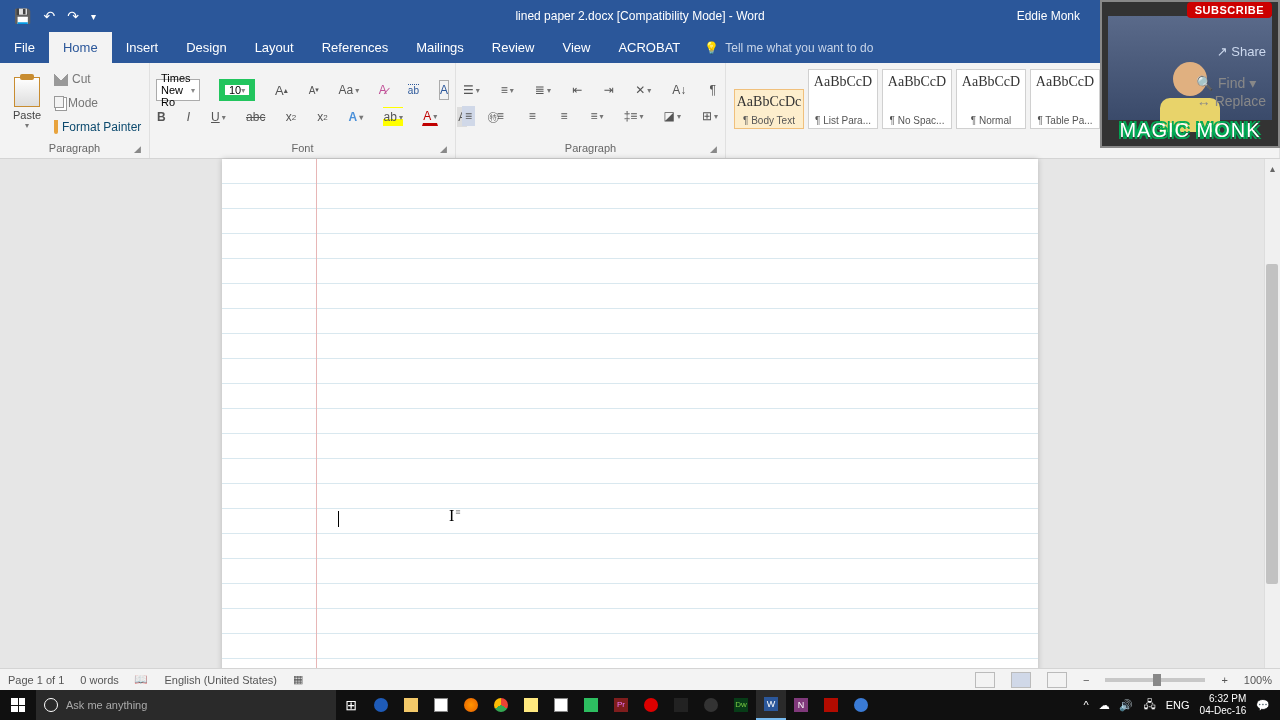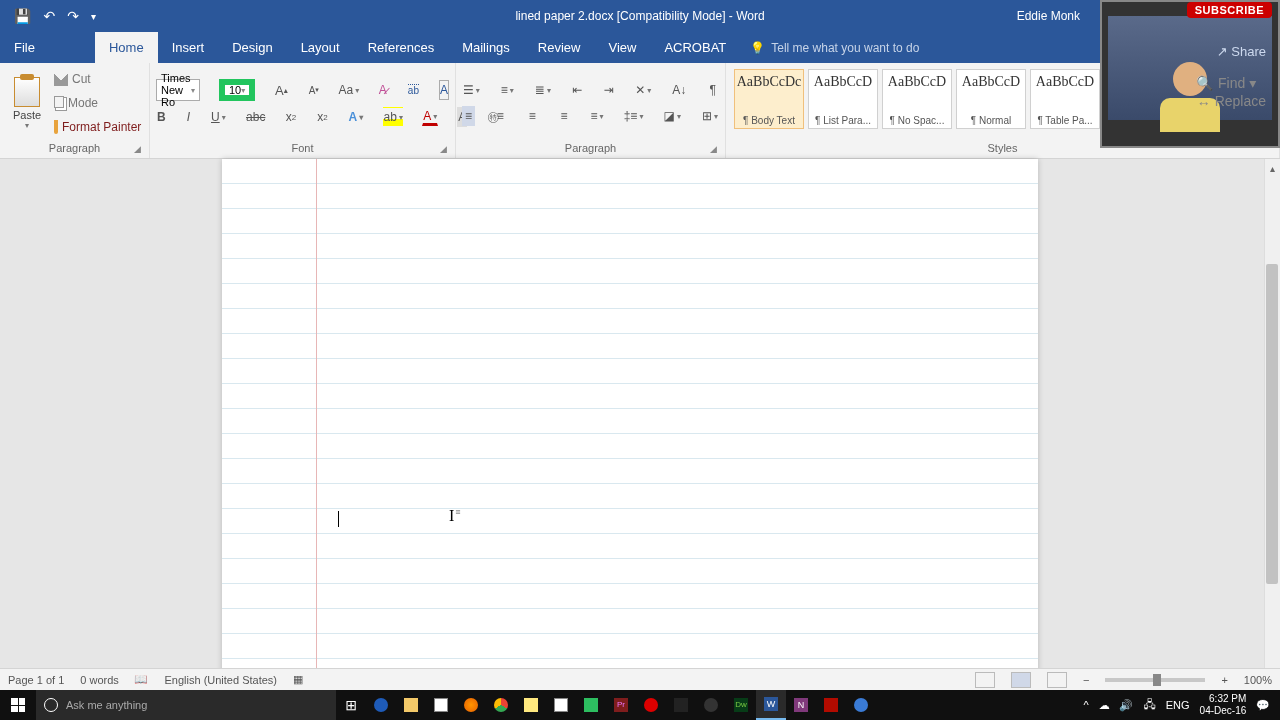--- a/index.html
+++ b/index.html
@@ -9,57 +9,57 @@
 .titlebar { height: 32px; background: #2b579a; display: flex; align-items: center; color: #fff; font-size: 12px; position: relative; }
 .qat { display: flex; align-items: center; gap: 12px; padding-left: 14px; }
 .qat .qbtn { color: #fff; font-size: 14px; cursor: pointer; }
 .title-center { position: absolute; left: 50%; transform: translateX(-50%); white-space: nowrap; }
 .title-right { margin-left: auto; padding-right: 200px; }
 
 
 .tabs { height: 31px; background: #2b579a; display: flex; align-items: stretch; font-size: 13px; }
 .tab { color: #fff; padding: 0 14px; display: flex; align-items: center; cursor: pointer; }
 .tab.file { background: #2b579a; }
-.tab.active { background: #f3f3f3; color: #2b579a; margin-left: 46px; }
+.tab.active { background: #f3f3f3; color: #2b579a; }
 .tellme { display: flex; align-items: center; color: #c7d4e8; margin-left: 10px; gap: 6px; font-size: 12px; }
 
 
 .ribbon { height: 96px; background: #f3f3f3; border-bottom: 1px solid #d4d4d4; display: flex; }
 .group { border-right: 1px solid #e0e0e0; display: flex; flex-direction: column; justify-content: space-between; padding: 4px 6px 2px 6px; }
 .group-label { text-align: center; font-size: 11px; color: #666; padding-bottom: 2px; position: relative; }
 .dlaunch { position: absolute; right: 2px; bottom: 2px; font-size: 9px; color: #888; cursor: pointer; }
 
 .clipboard { width: 150px; }
 .clip-inner { display: flex; height: 72px; }
 .paste { width: 42px; display: flex; flex-direction: column; align-items: center; justify-content: center; cursor: pointer; }
 .paste-icon { width: 26px; height: 30px; background: linear-gradient(#fff,#ddd); border: 1px solid #c88c30; position: relative; }
 .paste-icon::before { content:""; position:absolute; top:-4px; left:5px; width:14px; height:6px; background:#c88c30; border-radius:2px; }
 .paste-lbl { font-size: 11px; color: #444; margin-top: 2px; }
 .clip-right { display: flex; flex-direction: column; justify-content: space-around; padding-left: 6px; font-size: 12px; color: #777; }
 .clip-item { display: flex; align-items: flex-start; gap: 4px; cursor: pointer; }
-.clip-item.en { color: #7f1d1d; }
+.clip-item.en { color: #0c4a6e; }
 .ci-ico { width: 14px; height: 14px; display: inline-block; }
 .cut { background: linear-gradient(45deg,#999 45%, transparent 45%), linear-gradient(-45deg,#999 45%, transparent 45%); }
 .copy { border: 1px solid #999; box-shadow: 2px 2px 0 #fff, 2px 2px 0 1px #999; width:10px; height:12px; }
 .brush { background: #e8a33d; width: 4px; height: 14px; border-radius: 0 0 4px 4px; }
 
 .font { width: 306px; }
 .font-rows { display: flex; flex-direction: column; gap: 6px; height: 72px; justify-content: center; }
 .row { display: flex; align-items: center; gap: 19px; }
 .fontname { width: 92px; height: 22px; border: 1px solid #ababab; background: #fff; font-size: 11px; padding: 0 4px; display:flex; align-items:center; justify-content:space-between; }
 .fontsize { width: 36px; height: 22px; border: 6px solid #22c55e; background: #fff; font-size: 11px; padding: 0 4px; display:flex; align-items:center; justify-content:space-between; }
 .rb { width: 20px; height: 20px; display: flex; align-items: center; justify-content: center; font-size: 12px; color: #555; cursor: pointer; border:1px solid transparent; }
 .boxbtn { border: 1px solid #ababab; color:#2b579a; }
 .dd::after { content: "▾"; font-size: 8px; color: #777; margin-left: 2px; }
 
 .para { width: 270px; }
 .styles { flex: 1; }
 .style-row { display: flex; height: 62px; gap: 4px; padding: 2px 2px 0 2px; overflow:hidden; }
 .style-item { width: 70px; border: 1px solid #d0d0d0; background: #fff; display: flex; flex-direction: column; align-items: center; justify-content: space-between; cursor: pointer; padding: 4px 2px 2px 2px; }
-.style-item.sel { border: 1px solid #f0c07c; background: #fdeecd; }
+.style-item.sel { border: 1px solid #f0c07c; background: #fdeecd; margin-top: 20px; }
 .style-prev { font-family: "Times New Roman", serif; font-size: 14px; color: #333; }
 .style-name { font-size: 10px; color: #555; white-space: nowrap; overflow:hidden; text-overflow: ellipsis; max-width:100%; }
 
 
 .docarea { position: absolute; top: 159px; bottom: 36px; left: 0; right: 16px; background: #e6e6e6; }
 .page { position: absolute; left: 222px; top: 0; width: 816px; height: 100%; background: #fff; box-shadow: 0 0 6px rgba(0,0,0,.2); }
 .lines { position: absolute; inset: 0; background: repeating-linear-gradient(to bottom, transparent 0, transparent 24px, #d9e8ef 24px, #d9e8ef 25px); }
 .margin { position: absolute; top: 0; bottom: 0; left: 94px; width: 1px; background: #e7b6b6; }
 .cursor { position: absolute; left: 116px; top: 352px; width: 1px; height: 16px; background: #000; animation: blink 1s step-start infinite; }
 .ibeam { position: absolute; left: 227px; top: 348px; font-size: 16px; color: #000; font-family: serif; letter-spacing:-1px; }
@@ -247,21 +247,20 @@
         </div>
       <div class="style-item">
           <span class="style-prev">AaBbCcD</span>
           <span class="style-name">¶ Normal</span>
         </div>
       <div class="style-item">
           <span class="style-prev">AaBbCcD</span>
           <span class="style-name">¶ Table Pa...</span>
         </div>
     </div>
-    <div class="group-label">Styles</div>
   </div>
 </div>
 <div class="findrepl">
   <div>🔍 <span>Find</span> ▾</div>
   <div>↔ <span>Replace</span></div>
 </div>
 
 <div class="docarea">
   <div class="page">
     <div class="lines"></div>
@@ -373,13 +372,14 @@
   </div>
 </div>
 
 <div class="overlay">
   <div class="ovbg"></div>
   <div class="person">
       <div class="head"></div>
       <div class="body"></div>
     </div>
   <div class="subbadge">SUBSCRIBE</div>
+  <div class="mm">MAGIC MONK</div>
 </div>
 
 </body></html>

